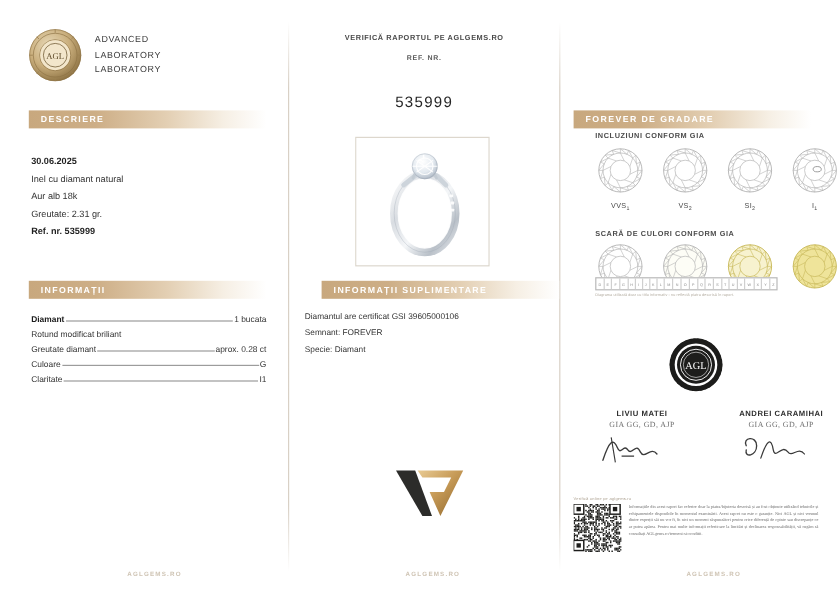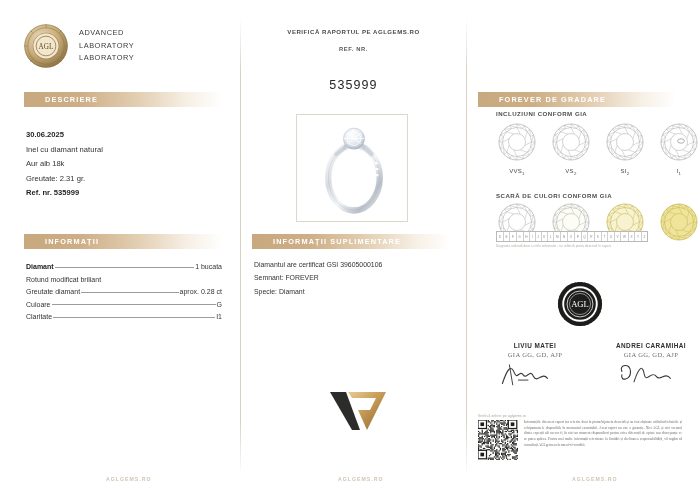--- a/index.html
+++ b/index.html
@@ -27,27 +27,27 @@
 
   .refblock { position: absolute; left: 241px; top: 28px; width: 225px; text-align: center; }
   .verify { font-size: 6.1px; letter-spacing: .5px; color: #4a4a4a; font-weight: 600; }
   .refnr { font-size: 5.8px; letter-spacing: .6px; color: #5a5a5a; margin-top: 11px; font-weight: 600; }
   .refval { font-size: 12.5px; letter-spacing: 1.1px; color: #262626; margin-top: 26px; font-weight: 400; }
 
   
   .bar { position: absolute; height: 15px; line-height: 15px;
          background: linear-gradient(to right, #c8a87e 0%, #cdae86 28%, #e3cfb3 58%, #f6efe4 82%, #ffffff 100%);
          color: #ffffff; font-size: 7.3px; letter-spacing: 1.15px;
-         padding-left: 21px; font-weight: 700; }
+         padding-left: 10px; font-weight: 700; }
 
   .bar.descriere { left: 24px; top: 92px; width: 198px; }
   .bar.imagine   { left: 252px; top: 92px; width: 198px; }
   .bar.criterii  { left: 478px; top: 92px; width: 198px; }
   .bar.informatii{ left: 24px;  top: 234px; width: 198px; }
-  .bar.suplim    { left: 252px; top: 234px; width: 198px; }
+  .bar.suplim    { left: 268px; top: 234px; width: 198px; }
 
   
   .descriere-body { position: absolute; left: 26px; top: 128px; font-size: 7.6px;
                     line-height: 1.92; color: #333; }
   .descriere-body .b { font-weight: 700; color: #1f1f1f; }
 
   
   .info-table { position: absolute; left: 26px; top: 258px; width: 196px; font-size: 7px; color: #333; }
   .info-row { display: flex; align-items: flex-end; height: 12.4px; }
   .info-row .k { white-space: nowrap; }

